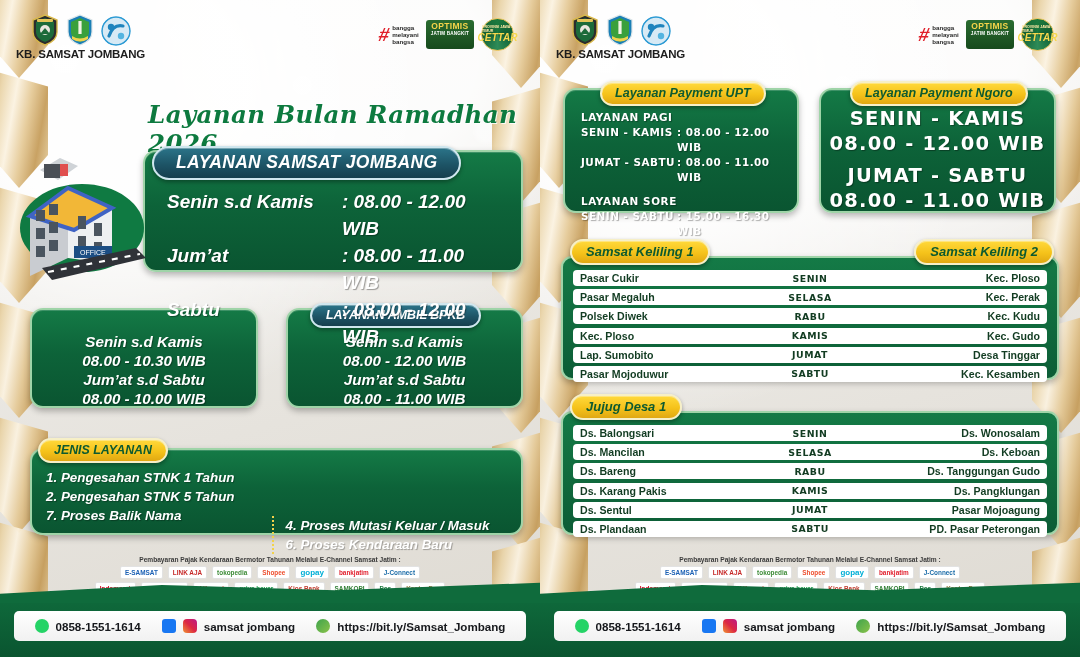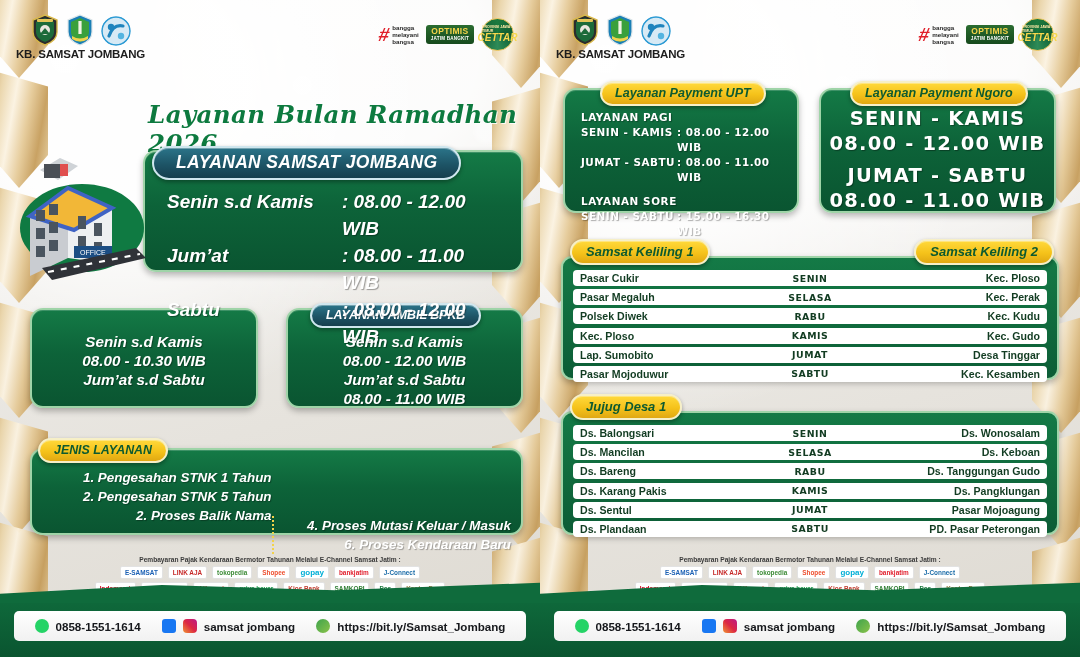--- a/index.html
+++ b/index.html
@@ -49,21 +49,21 @@
   .brandline { position: absolute; left: 16px; top: 4px; display: flex; flex-direction: column; align-items: center; }
   .crest-row { display: flex; gap: 7px; align-items: flex-end; }
   .crest { width: 28px; height: 32px; }
   .crest.round { width: 30px; height: 30px; border-radius: 50%; }
   .brandtxt { font-size: 11.5px; font-weight: 700; color: #1d1d1d; letter-spacing: -.2px; margin-top: 2px;
               font-family: "Liberation Sans", sans-serif; }
   .gov-row { position: absolute; right: 26px; top: 8px; display: flex; align-items: center; gap: 7px; }
   .gov-bangga { display: flex; align-items: center; gap: 3px; }
   .gov-bangga .hash { color: #e0202a; font-weight: 700; font-size: 19px; line-height: 1; transform: skewX(-12deg); }
   .gov-bangga .txt { font-size: 6.2px; line-height: 1.18; color: #2a2a2a; font-weight: 700; }
-  .gov-optimis { background: linear-gradient(180deg,#2a6c30,#174a1d); border-radius: 3px; padding: 2px 5px 3px; text-align: center; }
+  .gov-optimis { background: linear-gradient(180deg,#2a6c30,#174a1d); border-radius: 3px; padding: 2px 5px 13px; text-align: center; }
   .gov-optimis .o1 { font-size: 8.5px; font-weight: 700; color: #f6d44a; line-height: 1; letter-spacing: .3px; }
   .gov-optimis .o2 { font-size: 4.6px; font-weight: 700; color: #ffffff; line-height: 1.2; letter-spacing: .2px; }
   .gov-cettar { width: 33px; height: 33px; border-radius: 50%;
     background: conic-gradient(#1b7a3e,#0f5c31,#2e8b57,#125e33,#1b7a3e);
     display: flex; flex-direction: column; align-items: center; justify-content: center; border: 1.5px solid #e8c35a; }
   .gov-cettar .c1 { font-size: 3.6px; color: #ffe9a8; font-weight: 700; line-height: 1; }
   .gov-cettar .c2 { font-size: 10px; color: #f7d84e; font-weight: 700; line-height: 1; font-style: italic; }
 
   
   .script-title {
@@ -114,21 +114,21 @@
   .duo-pill.a { left: 60px; }
   .duo-pill.b { left: 310px; text-align: right; }
   .duo-body { position: absolute; left: 0; right: 0; top: 22px; text-align: center; z-index: 7;
               color: #ffffff; font-weight: 700; font-style: italic; font-size: 15.2px; line-height: 19px;
               text-shadow: 1px 1px 1px rgba(0,0,0,.35); }
 
   
   .jl-card { left: 30px; top: 448px; width: 493px; height: 87px; }
   .jl-pill { left: 38px; top: 438px; font-size: 12.4px; padding: 3px 14px 4px; }
   .jl-grid { position: absolute; left: 14px; right: 10px; top: 18px; display: flex; z-index: 7; }
-  .jl-col { flex: 1; text-align: right; }
+  .jl-col { flex: 1; }
   .jl-col.right { border-left: 2px dotted #f2d24a; padding-left: 12px; margin-top: 48px; }
   .jl-item { color: #ffffff; font-weight: 700; font-style: italic; font-size: 13.4px; line-height: 19px;
              text-shadow: 1px 1px 1px rgba(0,0,0,.3); }
 
   
   .upt-card { left: 23px; top: 88px; width: 236px; height: 125px; }
   .upt-pill { left: 60px; top: 81px; font-size: 12.6px; padding: 3px 13px 4px; }
   .upt-body { position: absolute; left: 16px; right: 10px; top: 20px; z-index: 7;
               font-family: "DejaVu Sans", sans-serif; }
   .upt-h { color: #ffffff; font-weight: 700; font-size: 10.4px; letter-spacing: .6px; line-height: 15px;
@@ -309,39 +309,40 @@
           </div>
         </div>
       </div>
       <div class="pill teal main-pill">LAYANAN SAMSAT JOMBANG</div>
 
       <div class="gcard duo a">
         <div class="duo-body">
           <div>Senin s.d Kamis</div>
           <div>08.00 - 10.30 WIB</div>
           <div>Jum’at s.d Sabtu</div>
+          <div>08.00 - 10.00 WIB</div>
         </div>
       </div>
 
       <div class="gcard duo b">
         <div class="duo-body">
           <div>Senin s.d Kamis</div>
           <div>08.00 - 12.00 WIB</div>
           <div>Jum’at s.d Sabtu</div>
           <div>08.00 - 11.00 WIB</div>
         </div>
       </div>
       <div class="pill teal duo-pill b">LAYANAN AMBIL BPKB</div>
 
       <div class="gcard jl-card">
         <div class="jl-grid">
           <div class="jl-col">
             <div class="jl-item">1.  Pengesahan STNK 1 Tahun</div>
             <div class="jl-item">2. Pengesahan STNK 5 Tahun</div>
-            <div class="jl-item">2. Proses Balik Nama</div>
+            <div class="jl-item">7. Proses Balik Nama</div>
           </div>
           <div class="jl-col right">
             <div class="jl-item">4. Proses Mutasi Keluar / Masuk</div>
             <div class="jl-item">6. Proses Kendaraan Baru</div>
           </div>
         </div>
       </div>
       <div class="pill yellow jl-pill">JENIS LAYANAN</div>
 
       <div class="echan">

